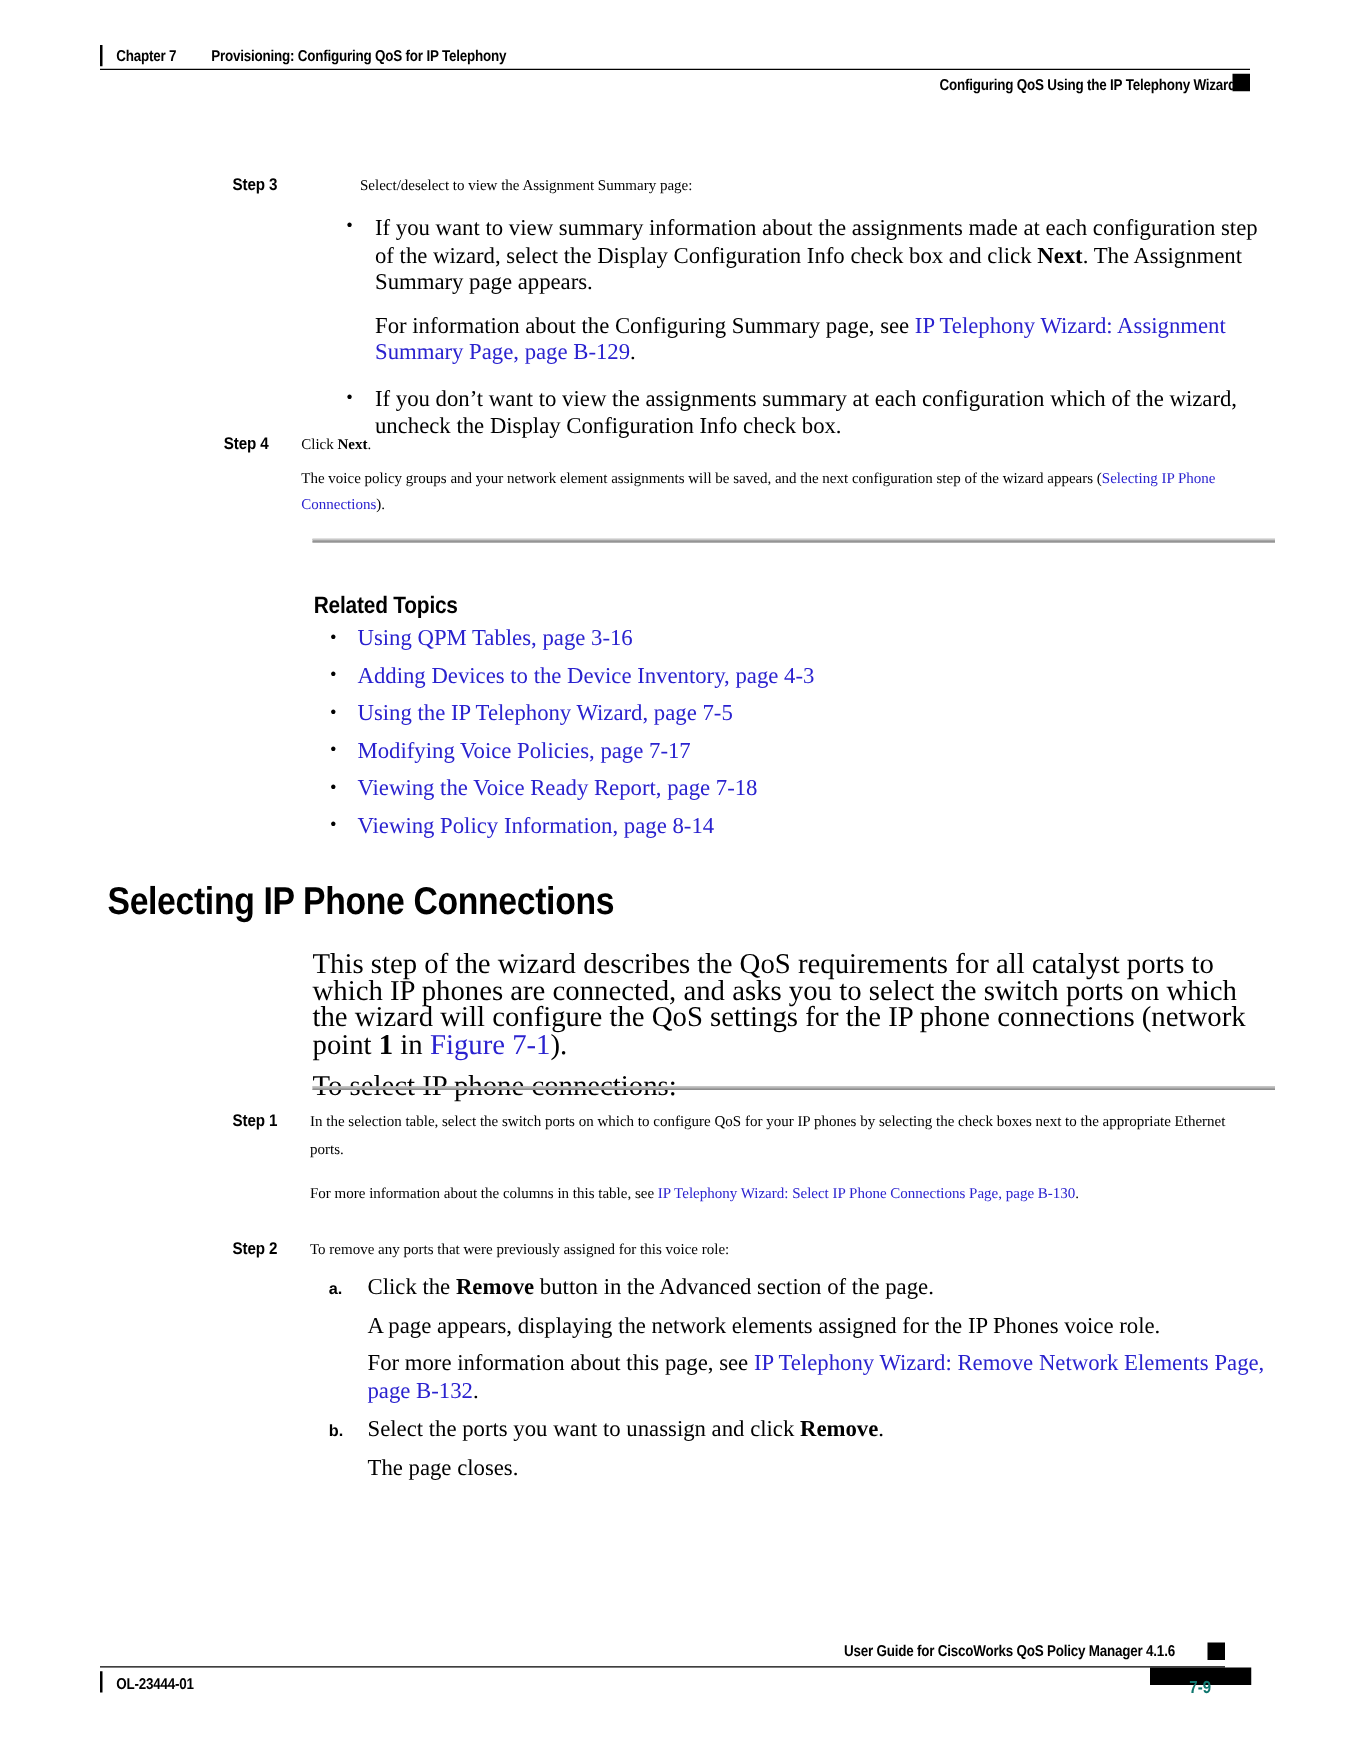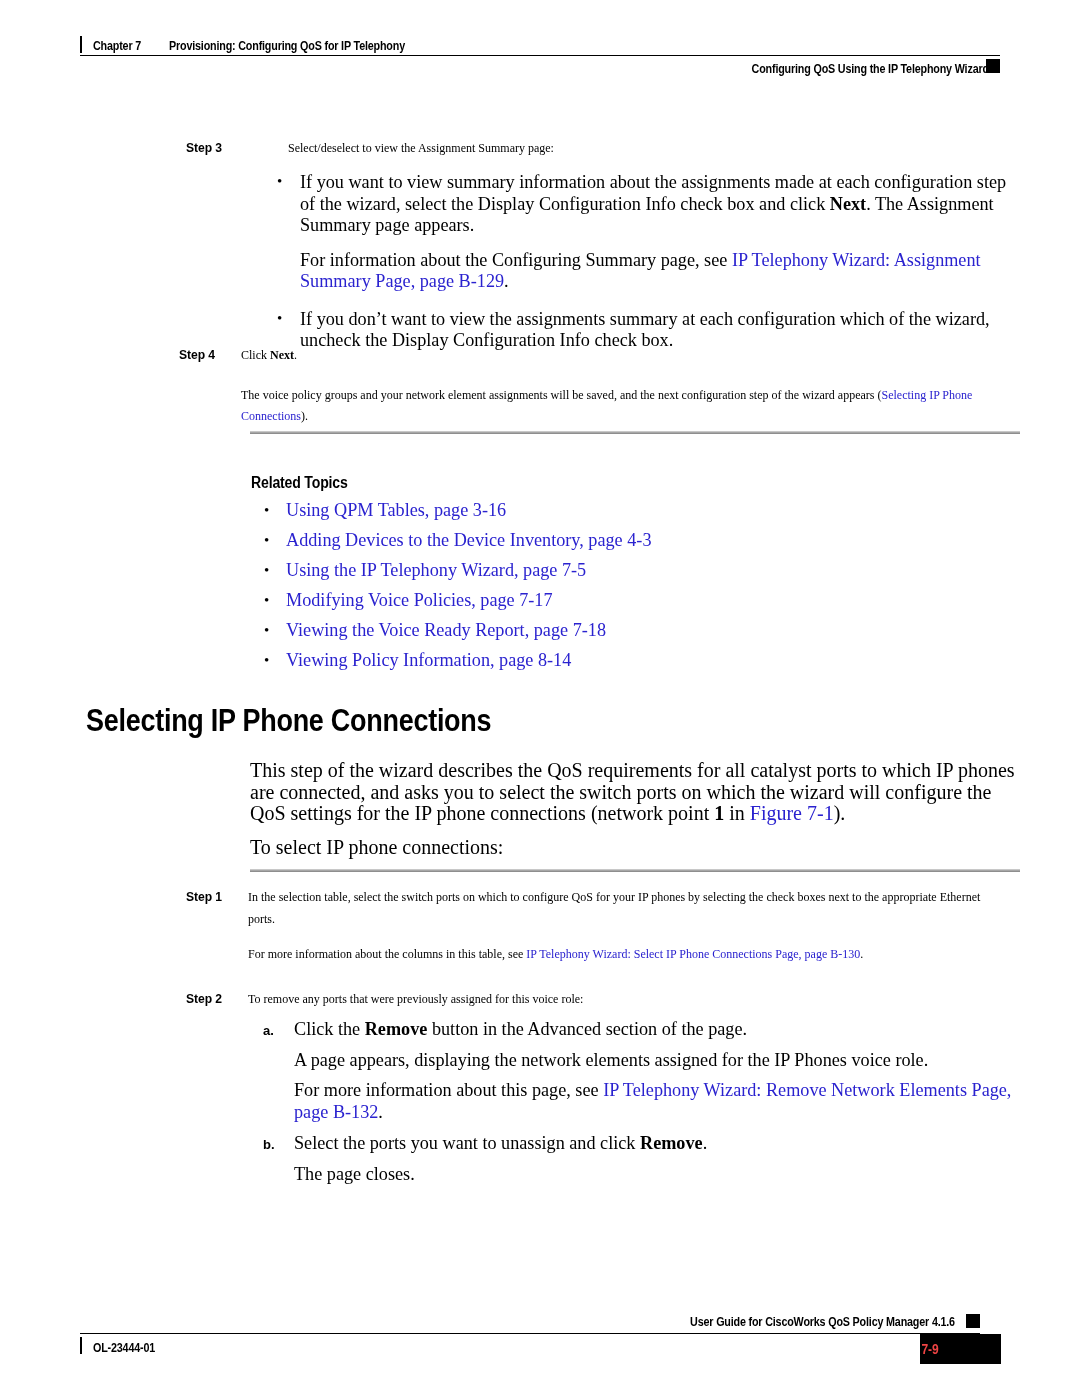--- a/index.html
+++ b/index.html
@@ -176,21 +176,21 @@
     border-bottom: 1px solid #8e8e8e;
     box-sizing: border-box;
   }
 
   
   .related-heading {
     position: absolute;
     left: 251px;
     font-family: "Liberation Sans Narrow", "Liberation Sans", sans-serif;
     font-weight: bold;
-    font-size: 16px;
+    font-size: 19px;
     letter-spacing: -0.2px;
   }
   .related-heading .rh-inner {
     display: inline-block;
     transform: scaleX(0.88);
     transform-origin: left center;
     white-space: nowrap;
   }
   .related-list {
     position: absolute;
@@ -230,35 +230,35 @@
     display: inline-block;
     transform: scaleX(0.87);
     transform-origin: left center;
     white-space: nowrap;
   }
 
   .body-block {
     position: absolute;
     left: 250px;
     width: 770px;
-    font-size: 20px;
+    font-size: 23px;
     line-height: 21.5px;
   }
 
   
   .footer {
     position: absolute;
     left: 80px;
     top: 1312px;
     width: 920px;
     height: 60px;
   }
   .footer-row-1 {
     position: absolute;
-    right: 45px;
+    right: 60px;
     top: 0px;
     white-space: nowrap;
   }
   .footer-square {
     position: absolute;
     right: 20px;
     top: 2px;
     width: 14px;
     height: 14px;
     background: #000;
@@ -283,24 +283,24 @@
     position: absolute;
     left: 13px;
     top: 26px;
     white-space: nowrap;
   }
   .pagebox {
     position: absolute;
     right: -1px;
     top: 22px;
     width: 81px;
-    height: 30px;
-    background: #000;
-    color: #ef4444;
-    text-align: left;
+    height: 14px;
+    background: #000;
+    color: #0f766e;
+    text-align: center;
     line-height: 30px;
   }
   .ftr-text {
     font-family: "Liberation Sans Narrow", "Liberation Sans", sans-serif;
     font-weight: bold;
     font-size: 12.5px;
     letter-spacing: -0.2px;
     display: inline-block;
     transform: scaleX(0.86);
     transform-origin: right center;
@@ -345,21 +345,21 @@
     </li>
     <li style="margin-top:16px;">
       <p class="para">If you don’t want to view the assignments summary at each configuration which of the wizard, uncheck the Display Configuration Info check box.</p>
     </li>
   </ul>
 
   <div class="step-block" style="left:179px; top:345px; width:838px;">
     <div class="step-label"><span class="sl-inner">Step 4</span></div>
     <div class="step-body">
       <p class="para"><span>Click </span><span class="bold">Next</span><span>.</span></p>
-      <p class="para" style="margin-top:18px;"><span>The voice policy groups and your network element assignments will be saved, and the next configuration step of the wizard appears (</span><a class="doclink" href="#">Selecting IP Phone Connections</a><span>).</span></p>
+      <p class="para" style="margin-top:5px;"><span>The voice policy groups and your network element assignments will be saved, and the next configuration step of the wizard appears (</span><a class="doclink" href="#">Selecting IP Phone Connections</a><span>).</span></p>
     </div>
   </div>
 
   <div class="hrule" style="top:431px;"></div>
 
   <div class="related-heading" style="top:474px;">
     <span class="rh-inner">Related Topics</span>
   </div>
 
   <ul class="related-list" style="top:495px;">

